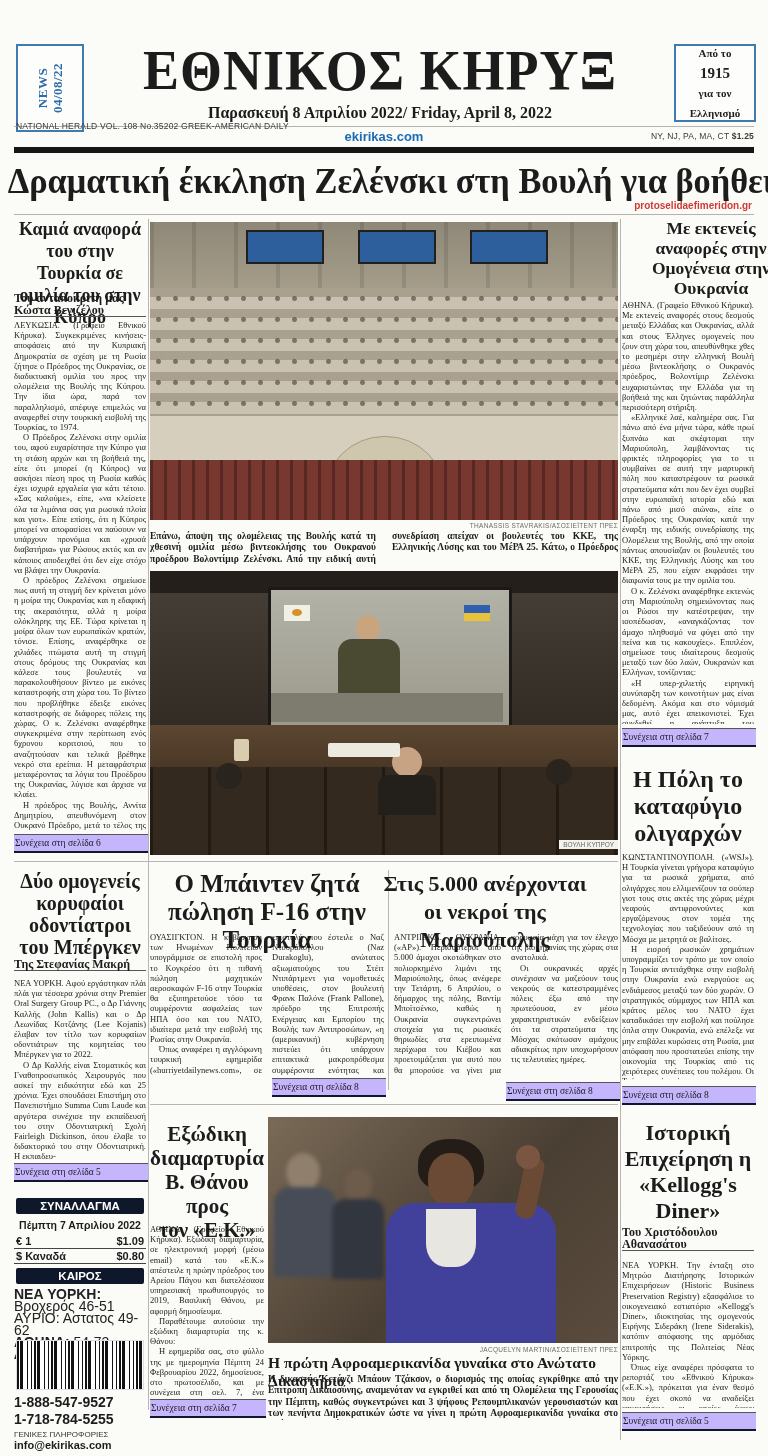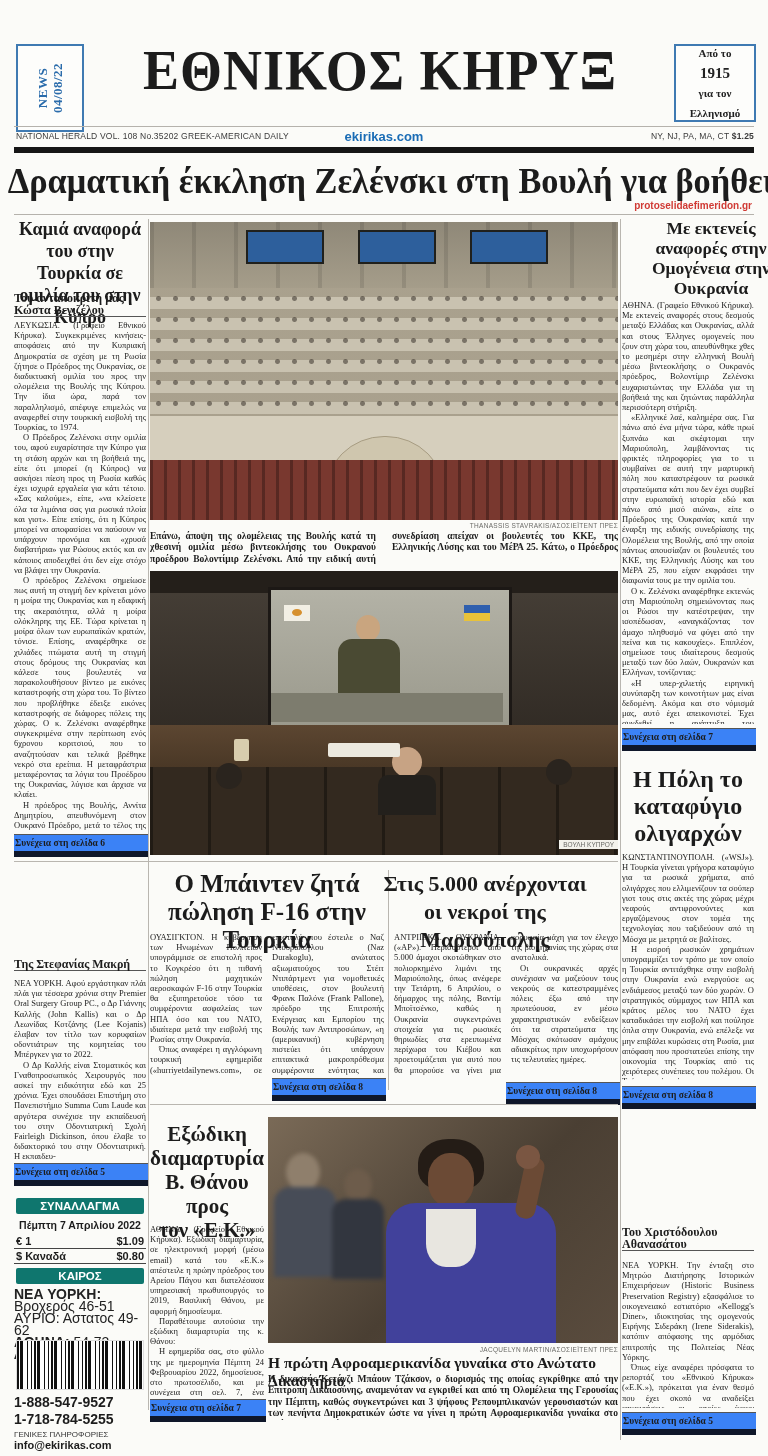--- a/index.html
+++ b/index.html
@@ -27,31 +27,31 @@
                  white-space:nowrap;}
   .watermark{color:#d03a34;font-weight:bold;font-size:10px;text-align:right;}
   
   .atitle{font-weight:bold;text-align:center;}
   .byline{font-weight:bold;font-size:12px;line-height:12px;border-bottom:1px solid #555;
           }
   .bt{font-size:8.5px;line-height:10.2px;text-align:justify;overflow:hidden;}
   .bt p{margin:0;text-indent:9px;}
   .bt p:first-child{text-indent:0;}
   .two-col{column-count:2;column-gap:10px;}
-  .cont{font-weight:bold;font-size:9.5px;padding:3px 1px;border-top:1px solid #555;
-        border-bottom:6px solid #0f172a;background:#3b82f6;}
+  .cont{font-weight:normal;font-size:9.5px;padding:3px 1px;border-top:1px solid #555;
+        border-bottom:2px solid #0f172a;background:#c4b5fd;}
   .vrule{background:#b9b6b0;width:1px;}
   .hrule{background:#b9b6b0;height:1px;}
   .credit{font-family:"Liberation Sans",sans-serif;font-size:6.5px;color:#6a6a66;
           text-align:right;letter-spacing:.3px;}
   .cap{font-weight:bold;font-size:9.5px;line-height:11.3px;text-align:justify;overflow:hidden;}
   .capcols{column-count:2;column-gap:16px;}
   .cap-title{font-weight:bold;font-size:15.5px;}
   
-  .banner{background:#0f766e;color:#fff;font-family:"Liberation Sans",sans-serif;
+  .banner{background:#0f172a;color:#fff;font-family:"Liberation Sans",sans-serif;
           font-weight:bold;font-size:11.5px;text-align:center;padding:2px 0;border-radius:2px;}
   .exrow{display:flex;justify-content:space-between;font-family:"Liberation Sans",sans-serif;
          font-weight:bold;font-size:11px;border-bottom:1.5px solid #444;padding:1px 2px;}
   .exdate{font-family:"Liberation Sans",sans-serif;font-weight:bold;font-size:10.5px;text-align:center;}
   .wline{font-family:"Liberation Sans",sans-serif;font-size:14px;line-height:12px;color:#222;}
   .wline b{font-weight:bold;}
   .barcode{background:#fff;border:1px solid #ddd;
     background-image:repeating-linear-gradient(90deg,#111 0 2px,#fff 2px 3px,#111 3px 6px,
       #fff 6px 10px,#111 10px 11px,#fff 11px 14px,#111 14px 15px,#fff 15px 17px);}
   .phones{font-family:"Liberation Sans",sans-serif;font-weight:bold;font-size:14px;line-height:17px;}
@@ -71,31 +71,32 @@
   <div class="abs badge" style="left:16px;top:44px;width:64px;height:84px;">
     <div class="news-badge-inner">
       <div class="news-rot">
         <div>NEWS</div>
         <div>04/08/22</div>
       </div>
     </div>
   </div>
 
   <div class="abs mast-title" style="left:100px;top:40px;width:560px;">ΕΘΝΙΚΟΣ ΚΗΡΥΞ</div>
+  <div class="abs mast-date" style="left:100px;top:104px;width:560px;">Παρασκευή 8 Απριλίου 2022/ Friday, April 8, 2022</div>
 
   <div class="abs badge since" style="left:674px;top:44px;width:78px;height:74px;justify-content:space-between;">
     <span>Από το</span>
     <span class="y">1915</span>
     <span>για τον</span>
     <span>Ελληνισμό</span>
   </div>
 
   <div class="abs hairline" style="left:14px;top:126px;width:740px;"></div>
 
-  <div class="abs sans infrow" style="left:16px;top:131px;width:300px;">NATIONAL HERALD VOL. 108 No.35202  GREEK-AMERICAN DAILY</div>
+  <div class="abs sans infrow" style="left:16px;top:121px;width:300px;">NATIONAL HERALD VOL. 108 No.35202  GREEK-AMERICAN DAILY</div>
   <div class="abs sans site" style="left:284px;top:129px;width:200px;text-align:center;">ekirikas.com</div>
   <div class="abs sans infrow" style="right:14px;top:131px;width:200px;text-align:right;">
     <span>NY, NJ, PA, MA, CT</span>
     <b>$1.25</b>
   </div>
 
   <div class="abs thickbar" style="left:14px;top:147px;width:740px;"></div>
 
   <div class="abs main-headline" style="left:0px;top:162px;width:768px;">Δραματική έκκληση Ζελένσκι στη Βουλή για βοήθεια</div>
   <div class="abs sans watermark" style="right:16px;top:200px;width:200px;">protoselidaefimeridon.gr</div>
@@ -163,32 +164,34 @@
     </div>
   <div class="abs cont" style="left:622px;top:728px;width:132px;">Συνέχεια στη σελίδα 7</div>
 
   <div class="abs atitle" style="left:622px;top:766px;width:132px;font-size:24px;line-height:27px;">Η Πόλη το καταφύγιο ολιγαρχών</div>
   <div class="abs bt" style="left:622px;top:852px;width:132px;height:228px;">
       <p>ΚΩΝΣΤΑΝΤΙΝΟΥΠΟΛΗ. («WSJ»). Η Τουρκία γίνεται γρήγορα καταφύγιο για τα ρωσικά χρήματα, από ολιγάρχες που ελλιμενίζουν τα σούπερ γιοτ τους στις ακτές της χώρας μέχρι νεαρούς αντιφρονούντες και εργαζόμενους στον τομέα της τεχνολογίας που ταξιδεύουν από τη Μόσχα με μετρητά σε βαλίτσες.</p>
       <p>Η εισροή ρωσικών χρημάτων υπογραμμίζει τον τρόπο με τον οποίο η Τουρκία αντιτάχθηκε στην εισβολή στην Ουκρανία ενώ ενεργούσε ως ενδιάμεσος μεταξύ των δύο χωρών. Ο στρατηγικός σύμμαχος των ΗΠΑ και κράτος μέλος του ΝΑΤΟ έχει καταδικάσει την εισβολή και πούλησε όπλα στην Ουκρανία, ενώ επέλεξε να μην επιβάλει κυρώσεις στη Ρωσία, μια απόφαση που προστατεύει επίσης την οικονομία της Τουρκίας από τις χειρότερες συνέπειες του πολέμου. Οι Τούρκοι ηγέτες έχουν</p>
     </div>
   <div class="abs cont" style="left:622px;top:1086px;width:132px;">Συνέχεια στη σελίδα 8</div>
 
+  <div class="abs atitle" style="left:622px;top:1120px;width:132px;font-size:22px;line-height:26px;">Ιστορική Επιχείρηση η «Kellogg's Diner»</div>
   <div class="abs byline" style="left:622px;top:1226px;width:132px;">
     <div>Του Χριστόδουλου</div>
     <div>Αθανασάτου</div>
   </div>
   <div class="abs bt" style="left:622px;top:1260px;width:132px;height:148px;">
       <p>ΝΕΑ ΥΟΡΚΗ. Την ένταξη στο Μητρώο Διατήρησης Ιστορικών Επιχειρήσεων (Historic Business Preservation Registry) εξασφάλισε το οικογενειακό εστιατόριο «Kellogg's Diner», ιδιοκτησίας της ομογενούς Ειρήνης Σιδεράκη (Irene Siderakis), κατόπιν απόφασης της αρμόδιας επιτροπής της Πολιτείας Νέας Υόρκης.</p>
       <p>Όπως είχε αναφέρει πρόσφατα το ρεπορτάζ του «Εθνικού Κήρυκα» («Ε.Κ.»), πρόκειται για έναν θεσμό που έχει σκοπό να αναδείξει επιχειρήσεις οι οποίες έχουν διαχρονικό ρόλο στις τοπικές κοινωνίες, αποτελούν καμ-</p>
     </div>
   <div class="abs cont" style="left:622px;top:1412px;width:132px;">Συνέχεια στη σελίδα 5</div>
 
   <div class="abs hrule" style="left:14px;top:861px;width:604px;"></div>
 
+  <div class="abs atitle" style="left:14px;top:870px;width:132px;font-size:20px;line-height:22px;">Δύο ομογενείς κορυφαίοι οδοντίατροι του Μπέργκεν</div>
   <div class="abs byline" style="left:14px;top:958px;width:132px;">Της Στεφανίας Μακρή</div>
   <div class="abs bt" style="left:14px;top:978px;width:132px;height:182px;">
       <p>ΝΕΑ ΥΟΡΚΗ. Αφού εργάστηκαν πλάι πλάι για τέσσερα χρόνια στην Premier Oral Surgery Group PC., ο Δρ Γιάννης Καλλής (John Kallis) και ο Δρ Λεωνίδας Κοτζάνης (Lee Kojanis) έλαβαν τον τίτλο των κορυφαίων οδοντιάτρων της κομητείας του Μπέργκεν για το 2022.</p>
       <p>Ο Δρ Καλλής είναι Στοματικός και Γναθοπροσωπικός Χειρουργός που ασκεί την ειδικότητα εδώ και 25 χρόνια. Έχει σπουδάσει Επιστήμη στο Πανεπιστήμιο Summa Cum Laude και αργότερα συνέχισε την εκπαίδευσή του στην Οδοντιατρική Σχολή Fairleigh Dickinson, όπου έλαβε το διδακτορικό του στην Οδοντιατρική. Η εκπαιδευ-</p>
     </div>
   <div class="abs cont" style="left:14px;top:1163px;width:132px;">Συνέχεια στη σελίδα 5</div>
 
   <div class="abs atitle" style="left:150px;top:870px;width:234px;font-size:25px;line-height:28px;">Ο Μπάιντεν ζητά πώληση F-16 στην Τουρκία</div>
   <div class="abs bt two-col" style="left:150px;top:932px;width:234px;height:144px;">
       <p>ΟΥΑΣΙΓΚΤΟΝ. Η κυβέρνηση των Ηνωμένων Πολιτειών υπογράμμισε σε επιστολή προς το Κογκρέσο ότι η πιθανή πώληση μαχητικών αεροσκαφών F-16 στην Τουρκία θα εξυπηρετούσε τόσο τα συμφέροντα ασφαλείας των ΗΠΑ όσο και του ΝΑΤΟ, ιδιαίτερα μετά την εισβολή της Ρωσίας στην Ουκρανία.</p>

